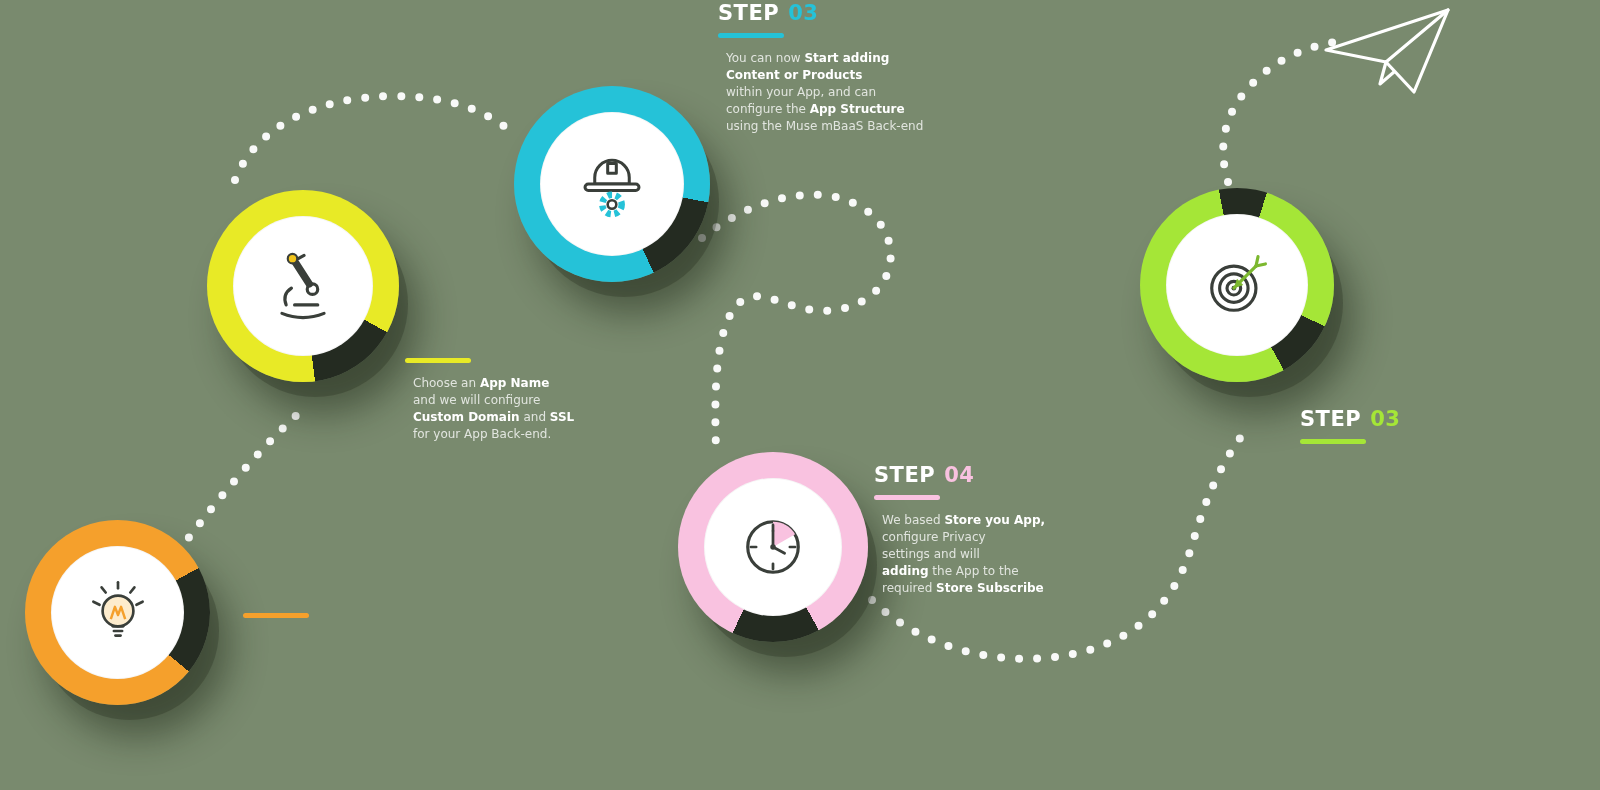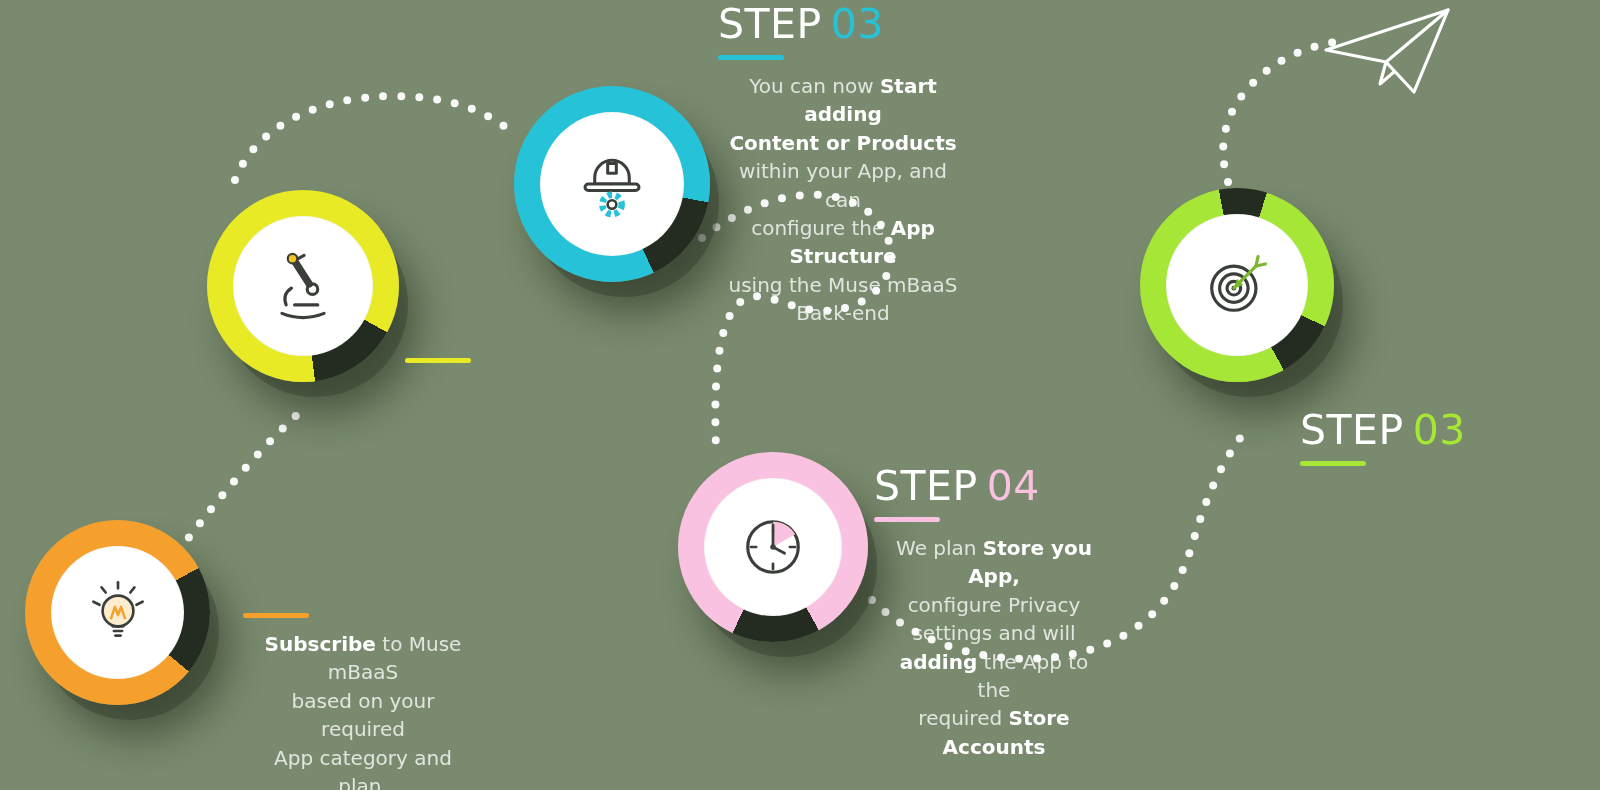--- a/index.html
+++ b/index.html
@@ -36,24 +36,24 @@
   .r4{background:conic-gradient(var(--accent) 0 42%, var(--ring-dark) 42% 57%, var(--accent) 57% 100%);}
   .r5{background:conic-gradient(var(--ring-dark) 0 5%, var(--accent) 5% 32%, var(--ring-dark) 32% 42%, var(--accent) 42% 97%, var(--ring-dark) 97% 100%);}
 
   
   .caption{position:absolute;z-index:4;}
   .c1{left:243px;top:605px;width:240px;}
   .c2{left:405px;top:350px;width:240px;}
   .c3{left:718px;top:2px;width:250px;}
   .c4{left:874px;top:464px;width:240px;}
   .c5{left:1300px;top:408px;width:230px;}
-  .step-title{margin:0;font-size:41px;font-weight:400;color:#ffffff;letter-spacing:.5px;line-height:1.1;}
+  .step-title{margin:0;font-size:21px;font-weight:700;color:#ffffff;letter-spacing:.5px;line-height:1.1;}
   .step-title .num{color:var(--accent);margin-left:9px;}
   .underline{width:66px;height:5px;background:var(--accent);border-radius:3px;margin:8px 0 12px 0;}
-  .body{margin:8px;font-size:20px;font-weight:500;line-height:1.42;color:rgba(255,255,255,.78);white-space:pre-line;text-align:center;}
+  .body{margin:8px;font-size:12px;font-weight:500;line-height:1.42;color:rgba(255,255,255,.78);white-space:pre-line;}
   .body .seg-bold{color:#ffffff;font-weight:700;}
 
   .plane{position:absolute;left:1322px;top:6px;z-index:2;}
 </style>
 </head>
 <body>
 
 <div class="stage">
 
   <svg class="paths" width="1600" height="790" viewBox="0 0 1600 790">
@@ -91,23 +91,20 @@
           <g stroke="#3a3f3a" stroke-width="2.6" stroke-linecap="round">
             <path d="M33 51 h10"></path>
               <path d="M34 55.5 h8"></path>
               <path d="M35.5 60 h5"></path>
           </g>
         </svg>
       </div>
     </div>
     <div class="caption c1" style="--accent: #f5a02c;">
       <div class="underline"></div>
-      <p class="body"><span class="seg-bold">Subscribe</span><span class="seg"> to Muse mBaaS
-based on your required
-App category and plan.</span></p>
     </div>
   </section>
 
   <section>
     <div class="badge b2" style="--accent: #e8ea26;">
       <div class="ring r2"></div>
       <div class="inner">
         <svg viewBox="0 0 76 76" width="80" height="80">
           <g stroke="#3a3f3a" fill="none" stroke-linecap="round">
             <path d="M30 14 l9 -5" stroke-width="3"></path>
@@ -116,20 +113,24 @@
             <path d="M27 40 q-9 6 -5 16" stroke-width="3"></path>
             <path d="M30 56 h22" stroke-width="3"></path>
             <path d="M18 64 q20 8 40 0" stroke-width="3"></path>
           </g>
           <circle cx="28" cy="12" r="4.5" fill="#f2c51d" stroke="#3a3f3a" stroke-width="2"></circle>
         </svg>
       </div>
     </div>
     <div class="caption c2" style="--accent: #e8ea26;">
       <div class="underline"></div>
+      <p class="body"><span class="seg">Choose an </span><span class="seg-bold">App Name</span><span class="seg">
+and we will configure
+</span><span class="seg-bold">Custom Domain</span><span class="seg"> and </span><span class="seg-bold">SSL</span><span class="seg">
+for your App Back-end.</span></p>
     </div>
   </section>
 
   <section>
     <div class="badge b3" style="--accent: #25c2d8;">
       <div class="ring r3"></div>
       <div class="inner">
         <svg viewBox="0 0 76 76" width="82" height="82">
           <g stroke="#3a3f3a" stroke-width="2.8" fill="#ffffff" stroke-linecap="round" stroke-linejoin="round">
             <path d="M22 38 v-6 a16 16 0 0 1 32 0 v6 z"></path>
@@ -167,25 +168,25 @@
             <path d="M38 38 V 23"></path>
               <path d="M38 38 L49 44"></path>
           </g>
           <circle cx="38" cy="38" r="2.6" fill="#3a3f3a"></circle>
         </svg>
       </div>
     </div>
     <div class="caption c4" style="--accent: #f9c2e0;">
       <h2 class="step-title"><span>STEP</span><span class="num">04</span></h2>
       <div class="underline"></div>
-      <p class="body"><span class="seg">We plan </span><span class="seg-bold">Store you App,</span><span class="seg">
+      <p class="body"><span class="seg">We based </span><span class="seg-bold">Store you App,</span><span class="seg">
 configure Privacy
 settings and will
 </span><span class="seg-bold">adding</span><span class="seg"> the App to the
-required </span><span class="seg-bold">Store Accounts</span></p>
+required </span><span class="seg-bold">Store Subscribe</span></p>
     </div>
   </section>
 
   <section>
     <div class="badge b5" style="--accent: #a5e637;">
       <div class="ring r5"></div>
       <div class="inner">
         <svg viewBox="0 0 76 76" width="80" height="80">
           <circle cx="35" cy="41" r="21" fill="#ffffff" stroke="#3a3f3a" stroke-width="3"></circle>
           <circle cx="35" cy="41" r="13.5" fill="none" stroke="#3a3f3a" stroke-width="3"></circle>

